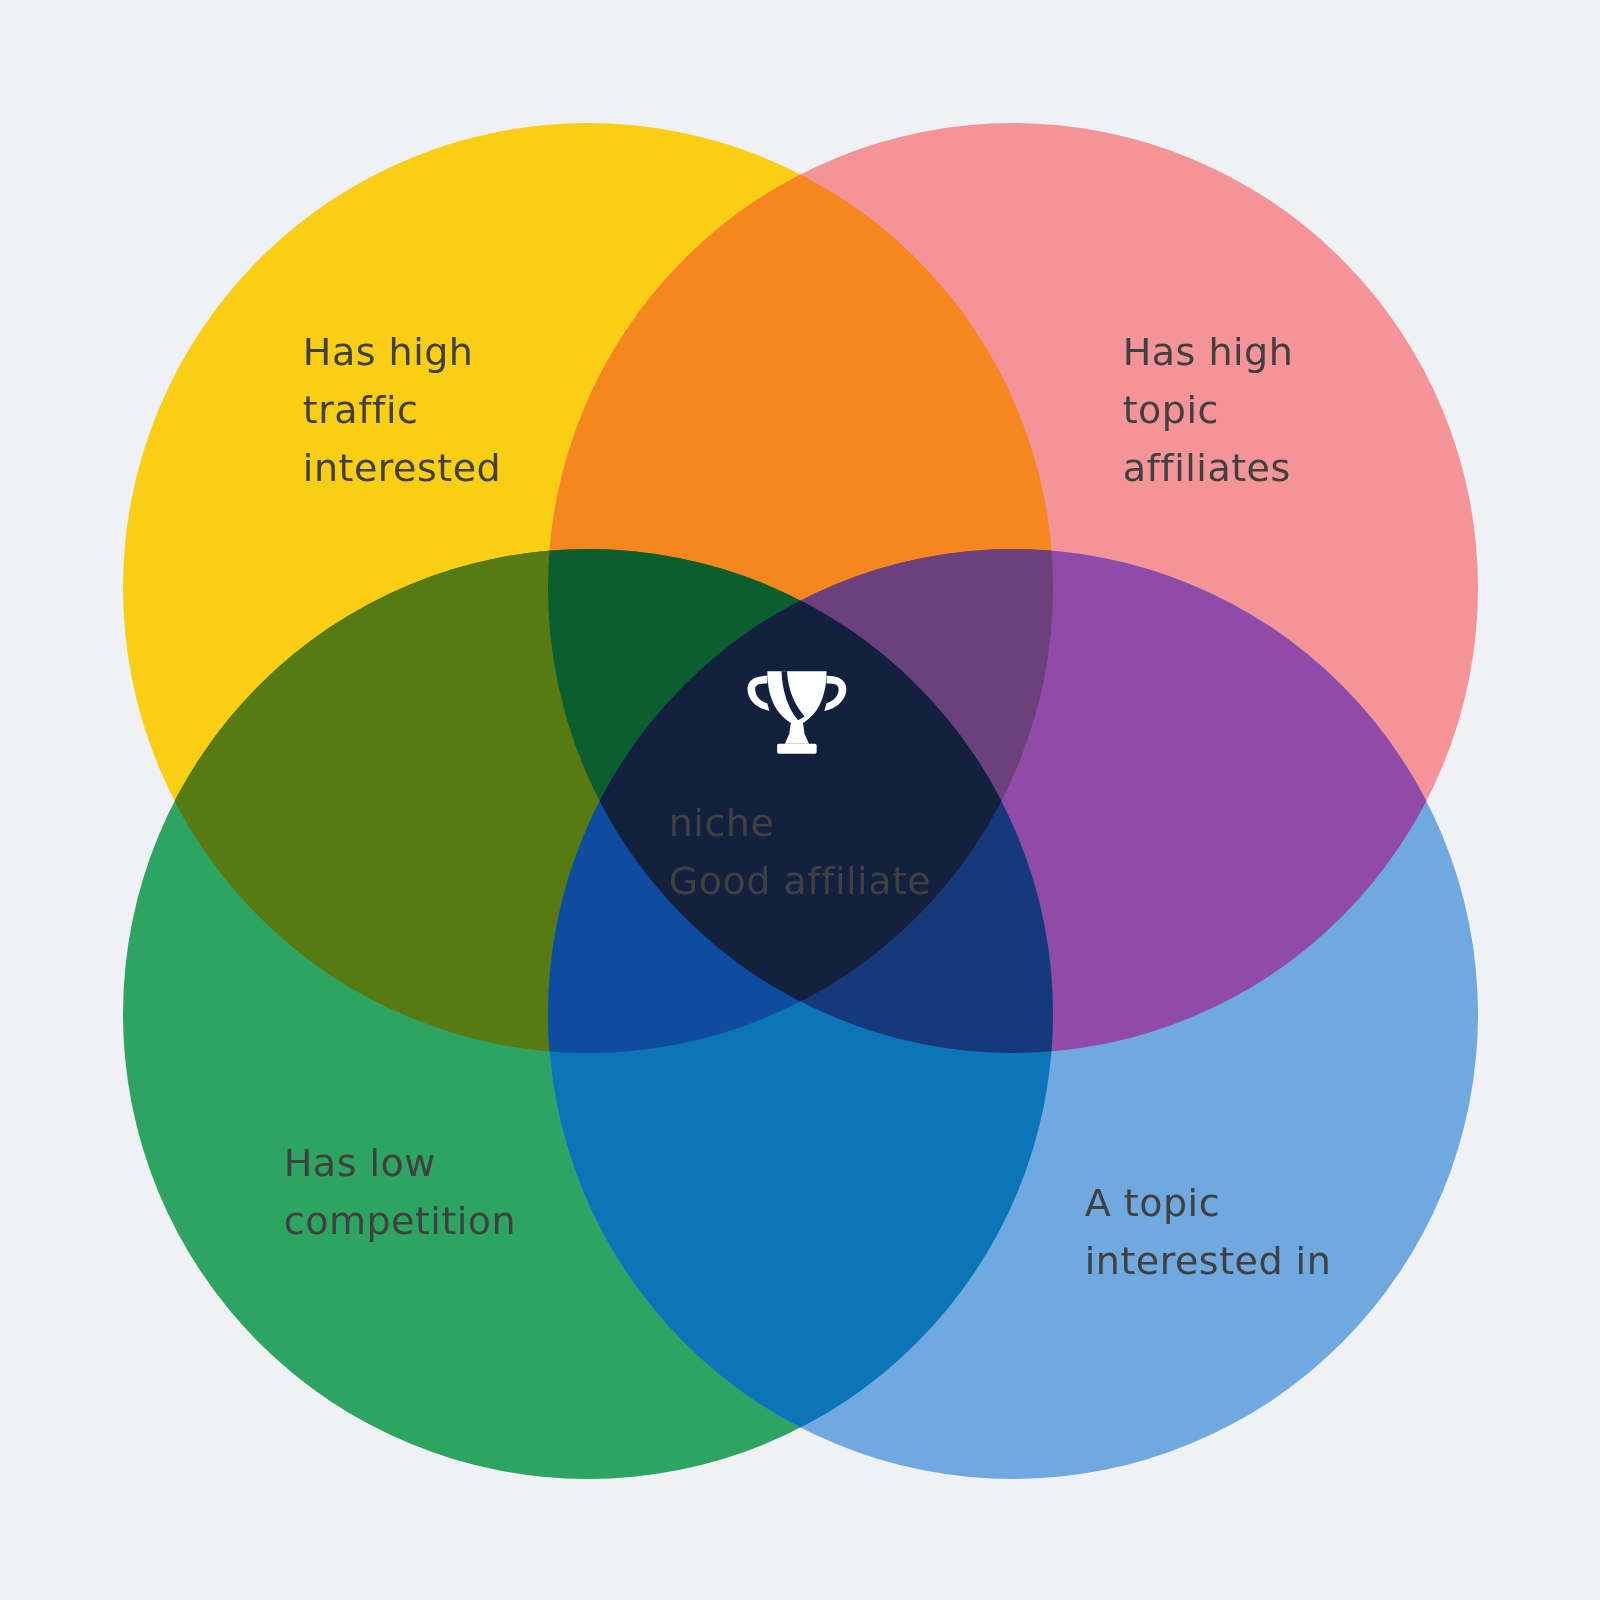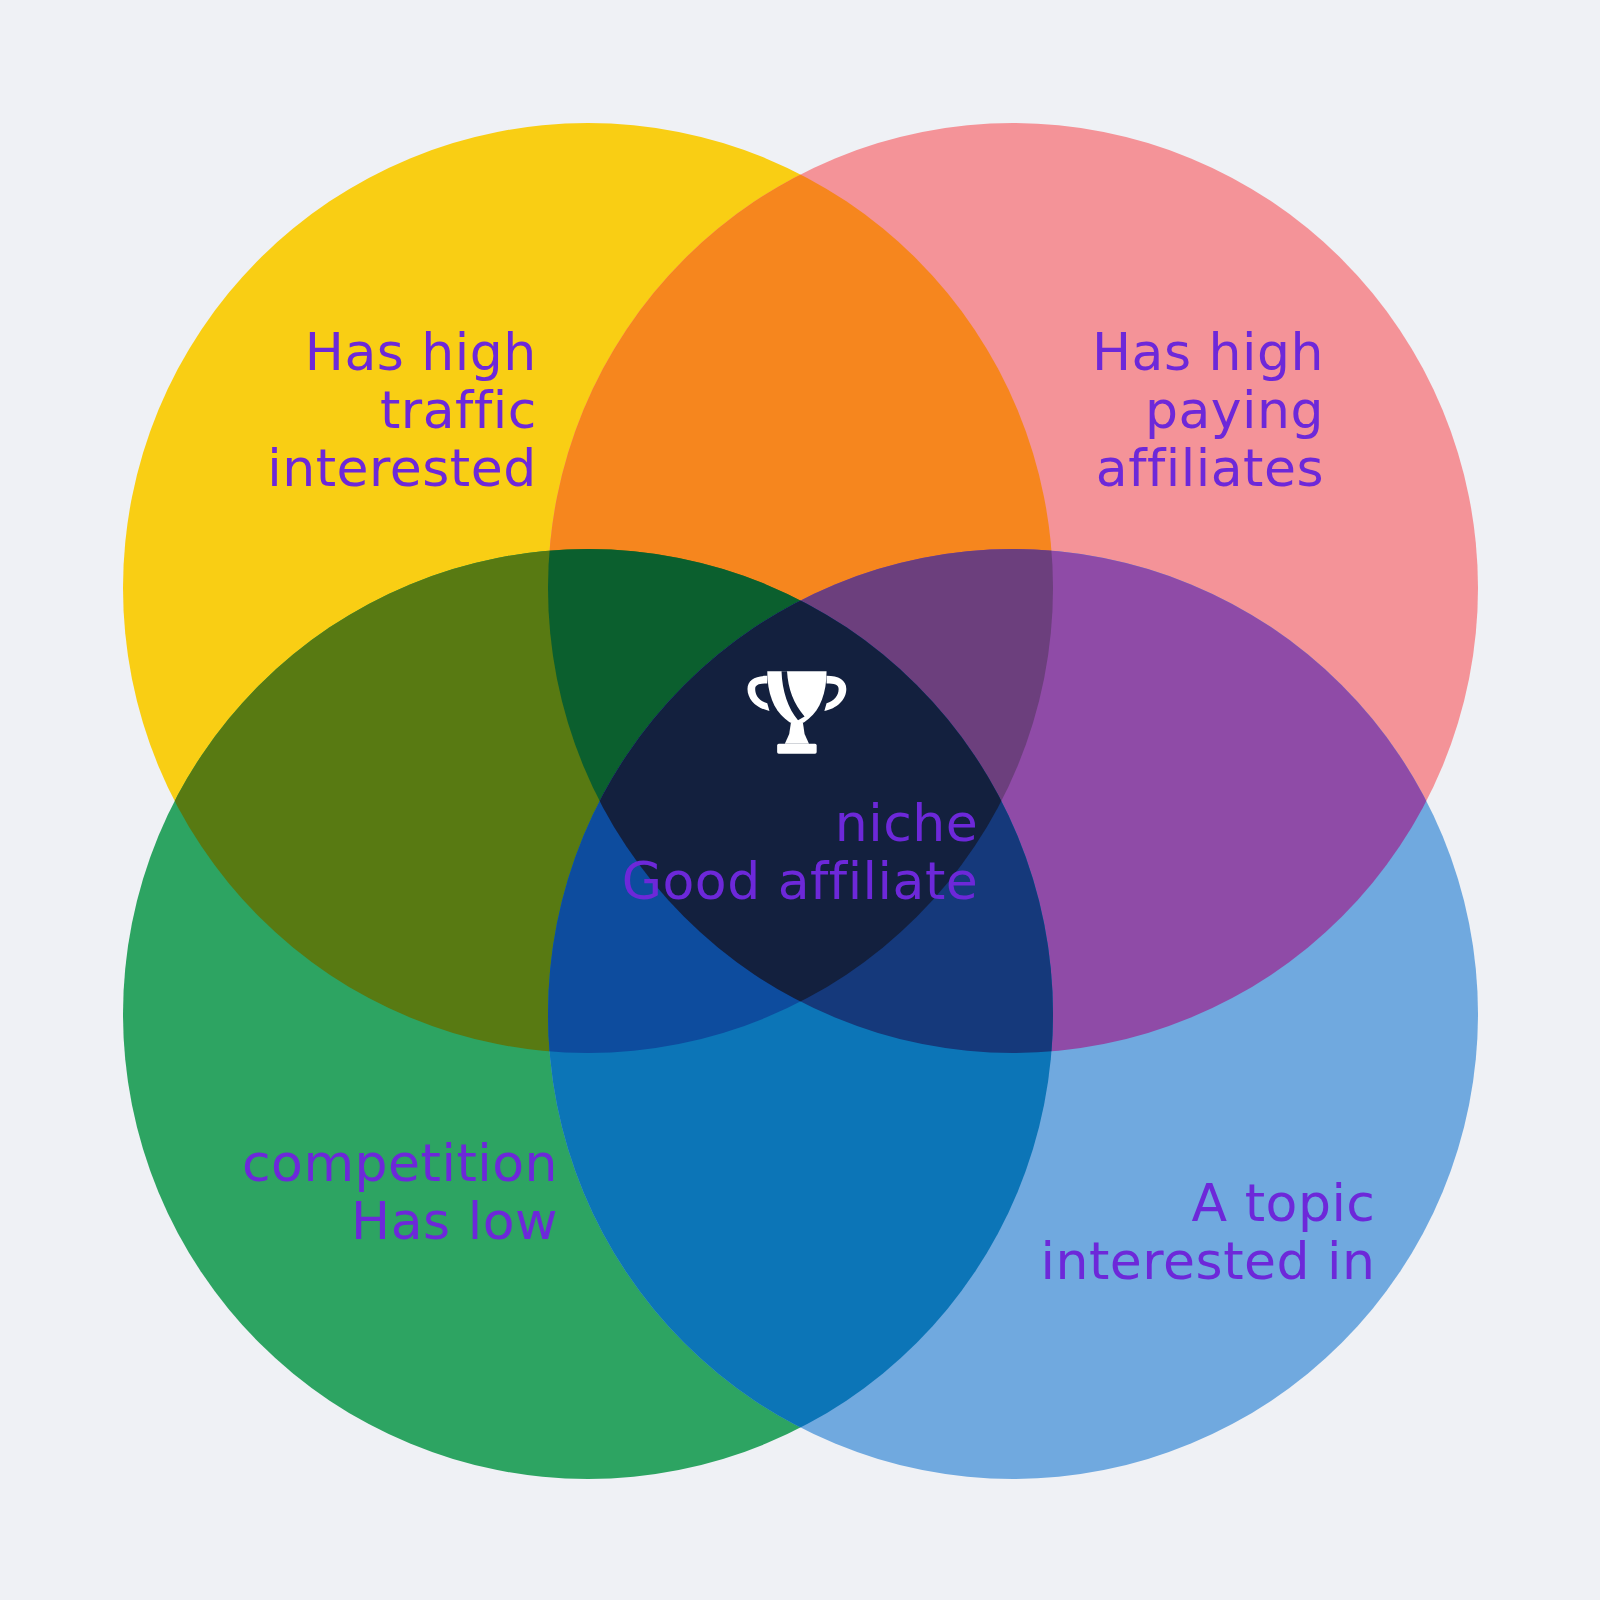--- a/index.html
+++ b/index.html
@@ -11,25 +11,25 @@
   }
   .stage {
     position: relative;
     width: 1600px; height: 1600px;
     background: #EFF1F5;
   }
   svg.venn { position: absolute; left: 0; top: 0; }
   .label {
     position: absolute;
     transform: translate(-50%, -50%);
-    color: #6d28d9;
-    font-size: 52px;
+    color: #404040;
+    font-size: 38px;
     line-height: 58px;
     letter-spacing: 0.5px;
-    text-align: right;
+    text-align: left;
     white-space: nowrap;
   }
   .label span { display: block; }
   .label-traffic     { left: 402px;  top: 410px;  }
   .label-affiliates  { left: 1208px; top: 410px;  }
   .label-competition { left: 400px;  top: 1192px; }
   .label-interest    { left: 1208px; top: 1232px; }
   .label-center      { left: 800px;  top: 852px;  }
   .trophy {
     position: absolute;
@@ -105,27 +105,27 @@
   </svg>
 
   <div class="label label-traffic">
     <span>Has high</span>
     <span>traffic</span>
     <span>interested</span>
   </div>
 
   <div class="label label-affiliates">
     <span>Has high</span>
-    <span>paying</span>
+    <span>topic</span>
     <span>affiliates</span>
   </div>
 
   <div class="label label-competition">
+    <span>Has low</span>
     <span>competition</span>
-    <span>Has low</span>
   </div>
 
   <div class="label label-interest">
     <span>A topic</span>
     <span>interested in</span>
   </div>
 
   <svg class="trophy" viewBox="5 5 102 84">
     <g fill="#FFFFFF">
 

